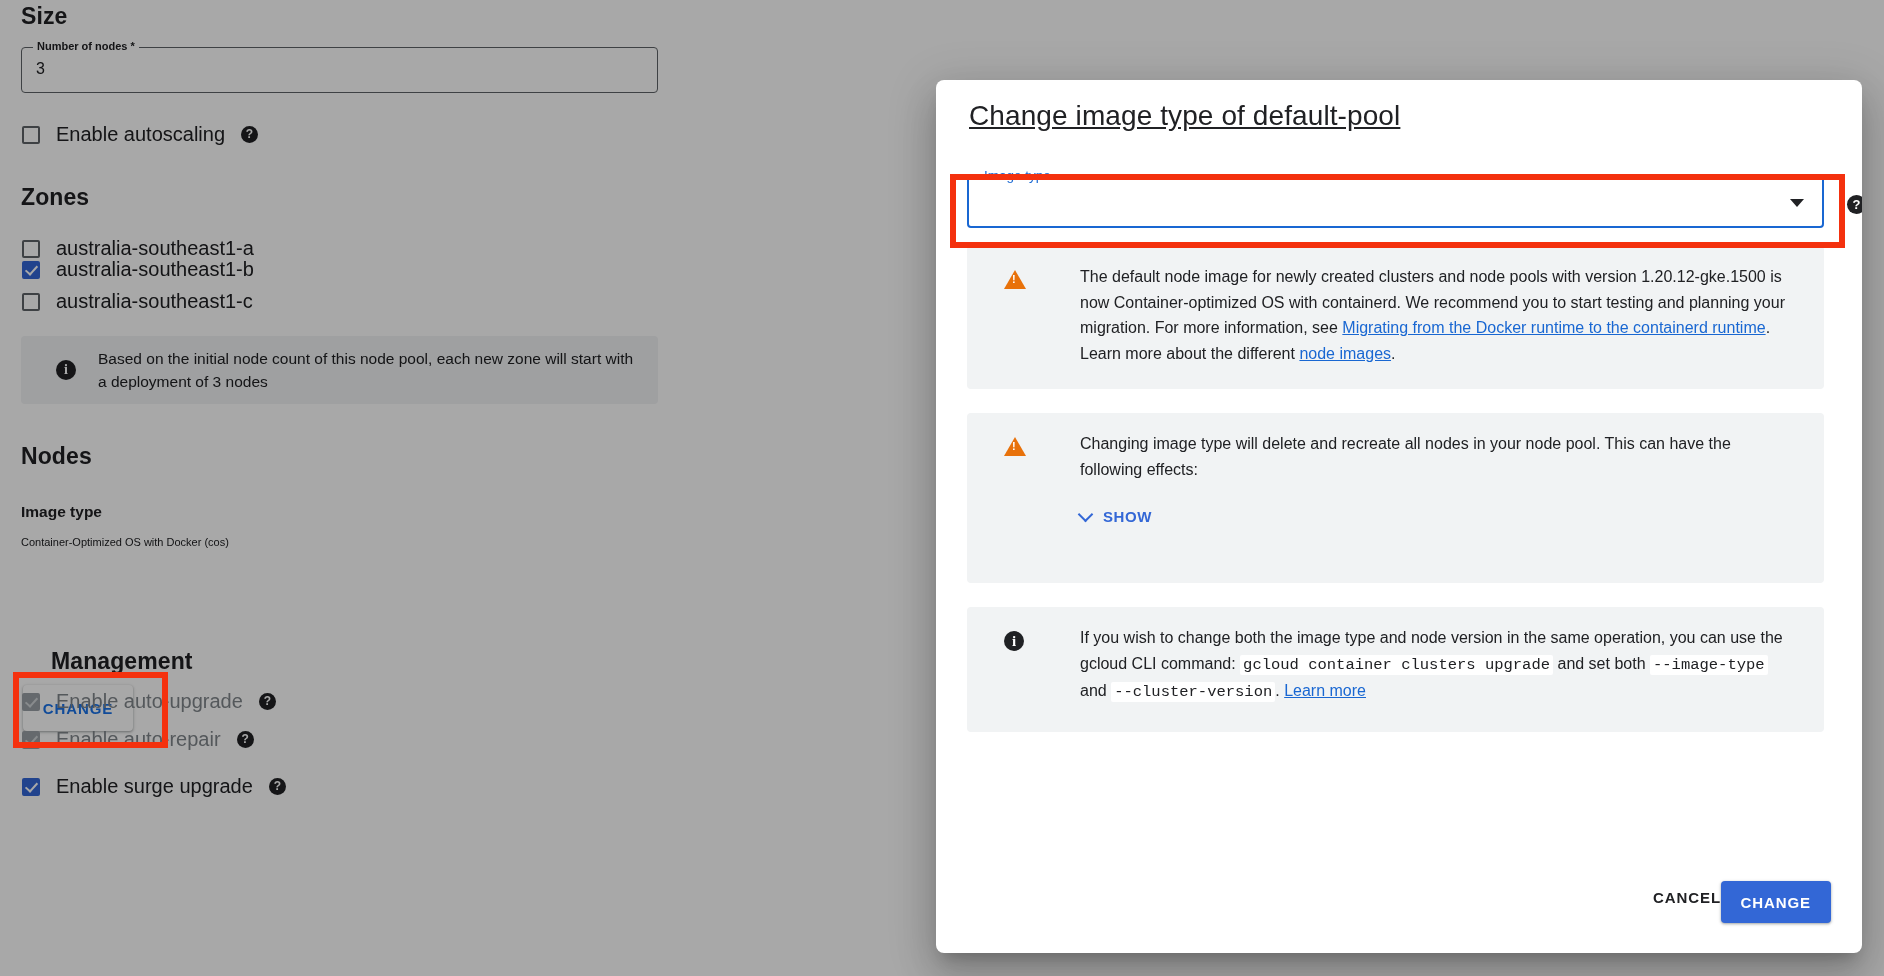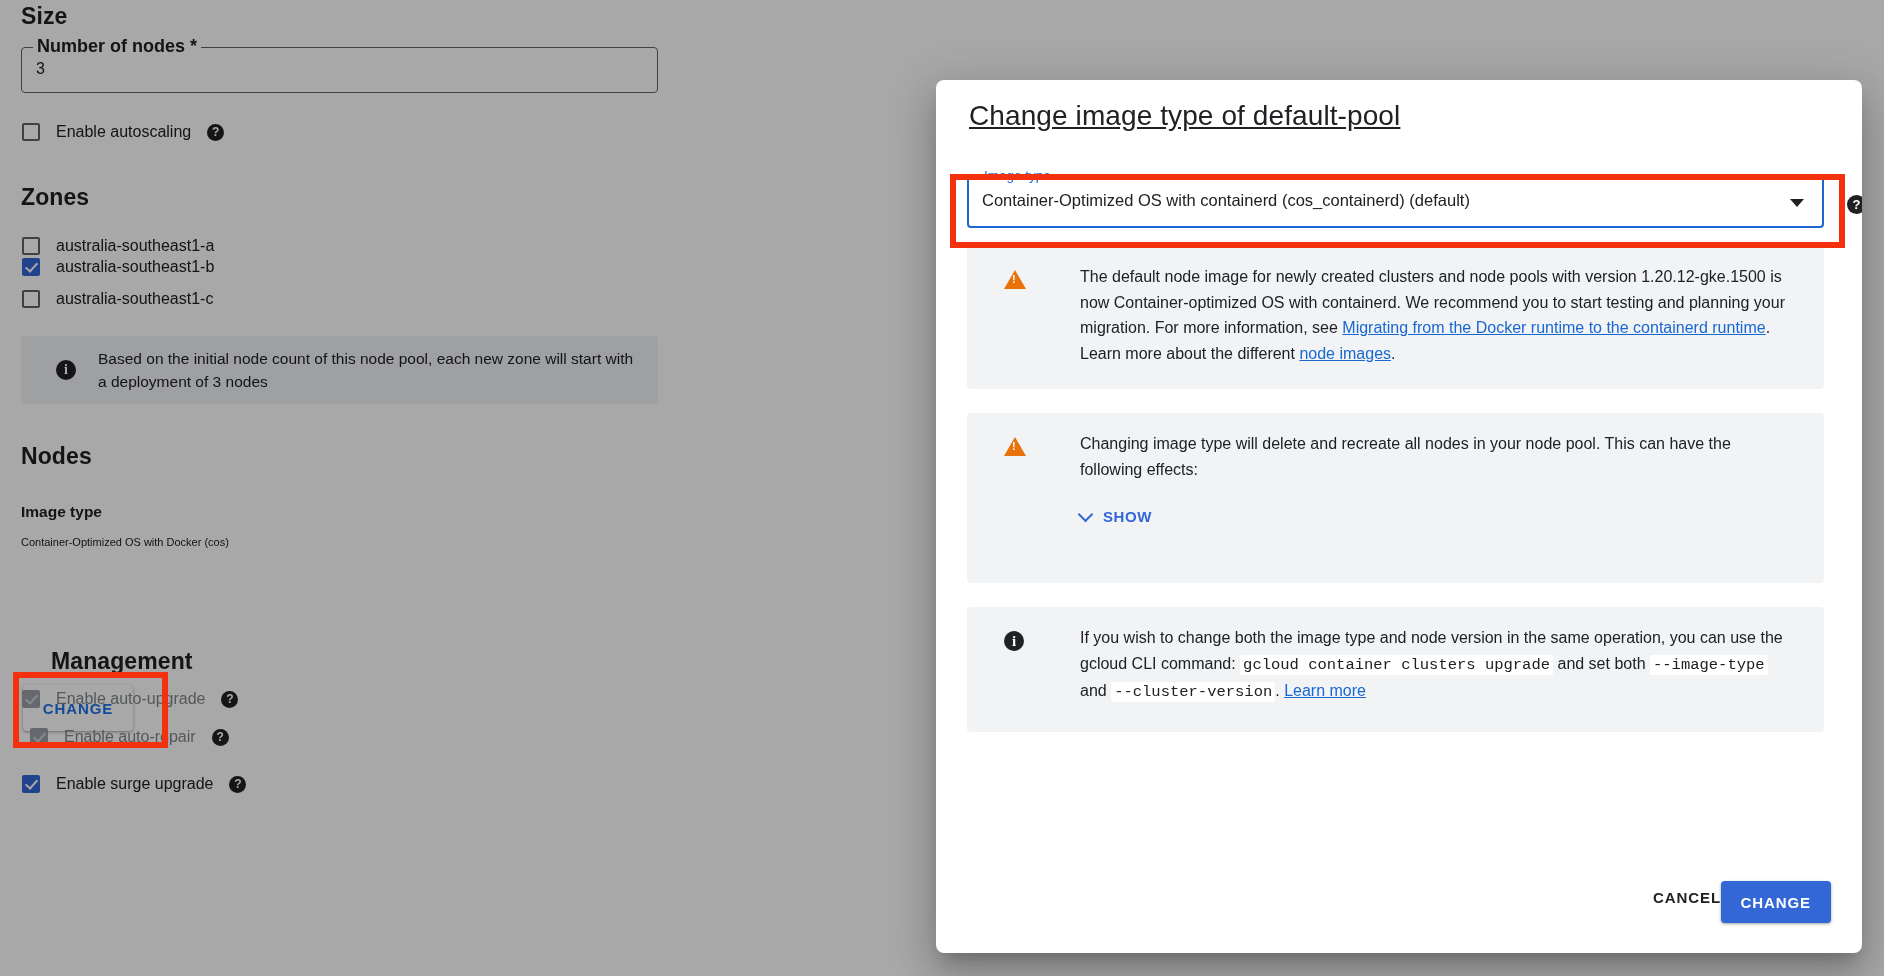--- a/index.html
+++ b/index.html
@@ -62,21 +62,21 @@
     border: 1px solid #5f6368;
     border-radius: 4px;
     box-sizing: border-box;
   }
   .outlined-field .legend {
     position: absolute;
     top: -9px;
     left: 11px;
     background: #ffffff;
     padding: 0 4px;
-    font-size: 18px;
+    font-size: 11px;
     color: #202124;
     line-height: 15px;
     font-weight: 600;
   }
   .outlined-field .value {
     position: absolute;
     left: 14px;
     top: 12px;
     font-size: 16px;
     color: #202124;
@@ -123,21 +123,21 @@
     left: 4px;
     top: 0px;
     width: 5px;
     height: 10px;
     border: solid #cfd3d6;
     border-width: 0 2px 2px 0;
     transform: rotate(42deg);
   }
   .cblabel {
     margin-left: 16px;
-    font-size: 16px;
+    font-size: 20px;
     color: #202124;
     white-space: nowrap;
   }
   .cblabel.muted { color: #80868b; }
 
   .help-icon {
     display: inline-block;
     width: 17px;
     height: 17px;
     border-radius: 50%;
@@ -459,21 +459,21 @@
 
     <button id="left-change-btn">CHANGE</button>
 
     <div class="sec-title" style="position:absolute;left:21px;top:648px;margin-left:30px;">Management</div>
 
     <div class="cbrow" style="left:22px;top:690px;">
       <span class="cbox disabled-checked"></span>
       <span class="cblabel muted">Enable auto-upgrade</span>
       <span class="help-icon">?</span>
     </div>
-    <div class="cbrow" style="left:22px;top:728px;margin-left:8px;">
+    <div class="cbrow" style="left:22px;top:728px;">
       <span class="cbox disabled-checked"></span>
       <span class="cblabel muted">Enable auto-repair</span>
       <span class="help-icon">?</span>
     </div>
     <div class="cbrow" style="left:22px;top:775px;">
       <span class="cbox checked"></span>
       <span class="cblabel">Enable surge upgrade</span>
       <span class="help-icon">?</span>
     </div>
 
@@ -483,21 +483,20 @@
   <div id="scrim-right"></div>
 
   <div class="redbox" style="left:13px;top:672px;width:155px;height:76px;"></div>
 
   <div id="dialog">
 
     <div id="dialog-title">Change image type of default-pool</div>
 
     <div id="select-wrap">
       <span class="legend">Image type</span>
-      <span id="select-value">Container-Optimized OS with containerd (cos_containerd) (default)</span>
       <span id="select-arrow"></span>
       <span id="select-help">?</span>
     </div>
 
     <div class="card" style="top:166px;height:143px;">
       <div class="c-ico">
           <div class="warn-tri"></div>
         </div>
       <div class="c-body">
         <span>The default node image for newly created clusters and node pools with version 1.20.12-gke.1500 is now Container-optimized OS with containerd. We recommend you to start testing and planning your migration. For more information, see </span><span class="linktext">Migrating from the Docker runtime to the containerd runtime</span><span>. Learn more about the different </span><span class="linktext">node images</span><span>.</span>

